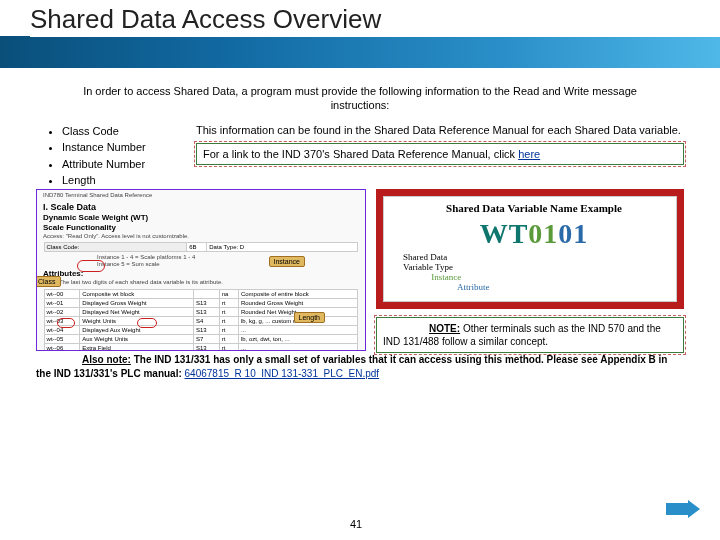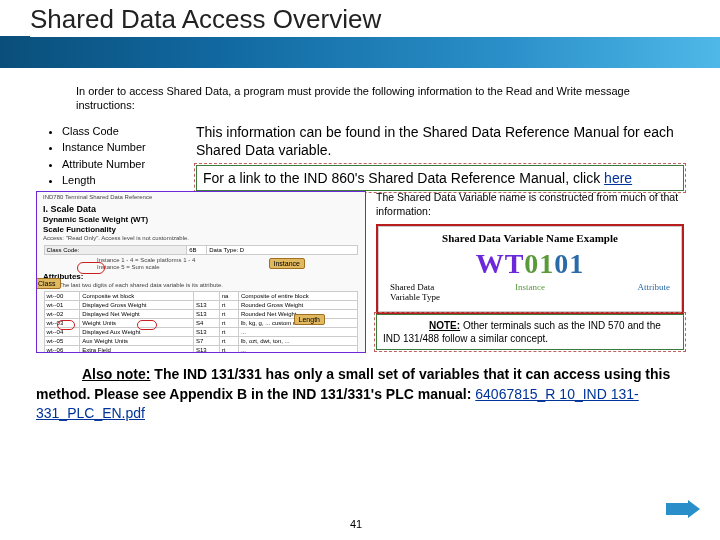--- a/index.html
+++ b/index.html
@@ -33,36 +33,37 @@
     top: 0; left: 0; right: 0;
     height: 36px;
     background: #fff;
   }
   .content {
     padding: 12px 36px 0 36px;
     font-size: 11px;
     color: #000;
   }
   .intro {
+    text-align: center;
     margin: 4px 40px 10px 40px;
     line-height: 1.3;
   }
   .row1 {
     display: flex;
     gap: 20px;
   }
   .bullets {
     padding-left: 26px;
     line-height: 1.5;
     flex: 0 0 140px;
   }
   .bullets li { list-style: disc; }
   .info-col {
     flex: 1;
-    font-size: 14px;
+    font-size: 11px;
     line-height: 1.3;
   }
   .link-box {
     border: 1px solid #3a7a3a;
     padding: 3px 6px;
     margin-top: 6px;
     position: relative;
   }
   .link-box::before {
     content: "";
@@ -110,65 +111,66 @@
     position: absolute;
     border: 1.5px solid #cc2020;
     border-radius: 8px;
   }
   .right-col {
     flex: 1;
     font-size: 10.5px;
   }
   .var-intro { margin-bottom: 6px; line-height: 1.3; }
   .var-box {
-    border: 2px solid #b91c1c;
+    border: 7px solid #b91c1c;
     box-shadow: inset 0 0 0 1px #ccc;
-    padding: 6px 8px 10px 8px;
+    padding: 6px 8px 10px 16px;
     background: #fff;
+    margin-bottom: 8px;
     text-align: center;
     position: relative;
   }
   .var-box-title { font-weight: bold; font-size: 11px; margin-bottom: 4px; font-family: "Times New Roman", serif; }
   .wt-big {
     font-family: Georgia, serif;
     font-size: 28px;
     font-weight: bold;
     letter-spacing: 1px;
   }
-  .wt-big .wt { color: #6d28d9; }
+  .wt-big .wt { color: #0f766e; }
   .wt-big .g1 { color: #5a9a3a; }
   .wt-big .g2 { color: #2a6aa8; }
   .anno-row {
     display: flex;
     justify-content: space-between;
     font-size: 9px;
     font-family: "Times New Roman", serif;
     margin-top: 2px;
     padding: 0 4px;
+    flex-direction: column;
   }
   .anno-row .a1 { text-align: left; width: 33%; }
   .anno-row .a2 { text-align: center; width: 33%; color: #5a9a3a; }
   .anno-row .a3 { text-align: right; width: 33%; color: #2a6aa8; }
   .note-box {
     border: 1px solid #3a7a3a;
     padding: 4px 6px;
     font-size: 10px;
     line-height: 1.3;
     position: relative;
   }
   .note-box::before {
     content: "";
     position: absolute;
     inset: -3px;
     border: 1px dashed #c06060;
     pointer-events: none;
   }
   .also-note {
-    margin-top: 12px;
-    font-size: 14px;
+    font-size: 10px;
     line-height: 1.4;
   }
   .page-num {
     position: absolute;
     bottom: 10px;
     left: 0; right: 8px;
     text-align: center;
     font-size: 11px;
   }
   .next-arrow {
@@ -195,21 +197,21 @@
   <div class="row1">
     <ul class="bullets">
       <li>Class Code</li>
       <li>Instance Number</li>
       <li>Attribute Number</li>
       <li>Length</li>
     </ul>
     <div class="info-col">
       <p>This information can be found in the Shared Data Reference Manual for each Shared Data variable.</p>
       <div class="link-box">
-        <span>For a link to the IND 860's Shared Data Reference Manual, click </span><a class="link">here</a>
+        <span>For a link to the IND 370's Shared Data Reference Manual, click </span><a class="link">here</a>
       </div>
     </div>
   </div>
 
 
   <div class="mid">
     <div class="doc-img">
       <div class="small" style="margin-top:2px">IND780 Terminal Shared Data Reference</div>
       <div class="sec-title">I. Scale Data</div>
       <div class="sub">Dynamic Scale Weight (WT)</div>
@@ -291,21 +293,20 @@
       <span class="callout class">Class</span>
       <span class="callout instance">Instance</span>
       <span class="callout length">Length</span>
       <span class="callout attribute">Attribute</span>
       <span class="circ" style="left:40px;top:70px;width:28px;height:12px"></span>
       <span class="circ" style="left:100px;top:128px;width:20px;height:10px"></span>
       <span class="circ" style="left:20px;top:128px;width:18px;height:10px"></span>
     </div>
 
     <div class="right-col">
-      <p class="var-intro">The Shared Data Variable name is constructed from much of that information:</p>
       <div class="var-box">
         <div class="var-box-title">Shared Data Variable Name Example</div>
         <div class="wt-big">
           <span class="wt">WT</span><span class="g1">01</span><span class="g2">01</span>
         </div>
         <div class="anno-row">
           <span class="a1" style="white-space:pre-line">Shared Data
 Variable Type</span>
           <span class="a2">Instance</span>
           <span class="a3">Attribute</span>

